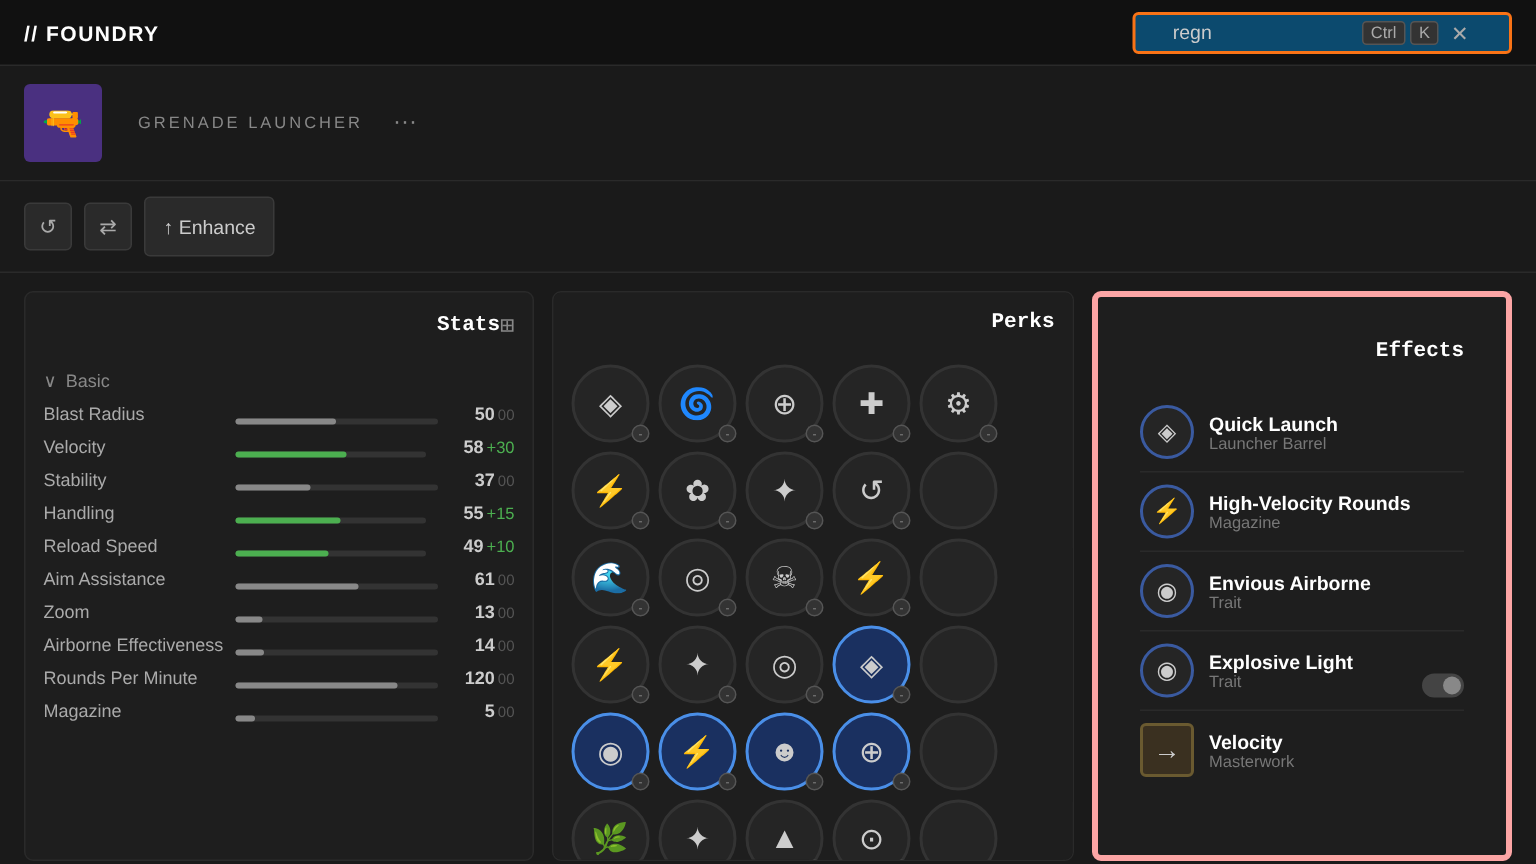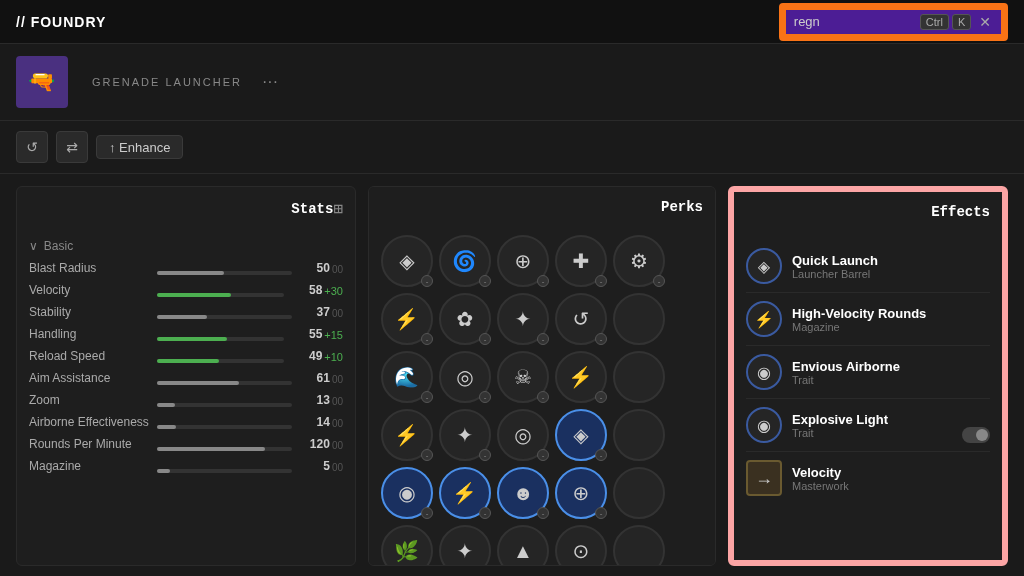--- a/index.html
+++ b/index.html
@@ -26,24 +26,24 @@
     .logo {
       color: #fff;
       font-weight: bold;
       font-size: 14px;
       letter-spacing: 1px;
     }
     .search-bar {
       margin-left: auto;
       display: flex;
       align-items: center;
-      background: #4c1d95;
-      border: 7px solid #f97316;
+      background: #0c4a6e;
+      border: 2px solid #f97316;
       border-radius: 4px;
-      padding: 4px 8px;
+      padding: 4px 25px;
       gap: 6px;
       min-width: 200px;
     }
     .search-bar input {
       background: none;
       border: none;
       outline: none;
       color: #ccc;
       font-size: 13px;
       width: 120px;
@@ -127,21 +127,21 @@
       align-items: center;
       justify-content: center;
       cursor: pointer;
       font-size: 14px;
     }
     .enhance-btn {
       background: #2a2a2a;
       border: 1px solid #3a3a3a;
       border-radius: 4px;
       color: #ccc;
-      height: 24px;
+      height: 40px;
       padding: 0 12px;
       display: flex;
       align-items: center;
       gap: 6px;
       cursor: pointer;
       font-size: 13px;
     }
 
     
     .main-content {
@@ -270,24 +270,24 @@
       display: flex;
       align-items: center;
       justify-content: center;
       color: #888;
     }
 
     
     .effects-panel {
       background: #1e1e1e;
       border-radius: 6px;
-      padding: 12px;
+      padding: 28px;
       width: 280px;
       min-width: 280px;
-      border: 6px solid #fca5a5;
+      border: 4px solid #fca5a5;
       overflow-y: auto;
     }
     .effect-item {
       display: flex;
       align-items: center;
       gap: 10px;
       padding: 8px 0;
       border-bottom: 1px solid #2a2a2a;
       position: relative;
     }

